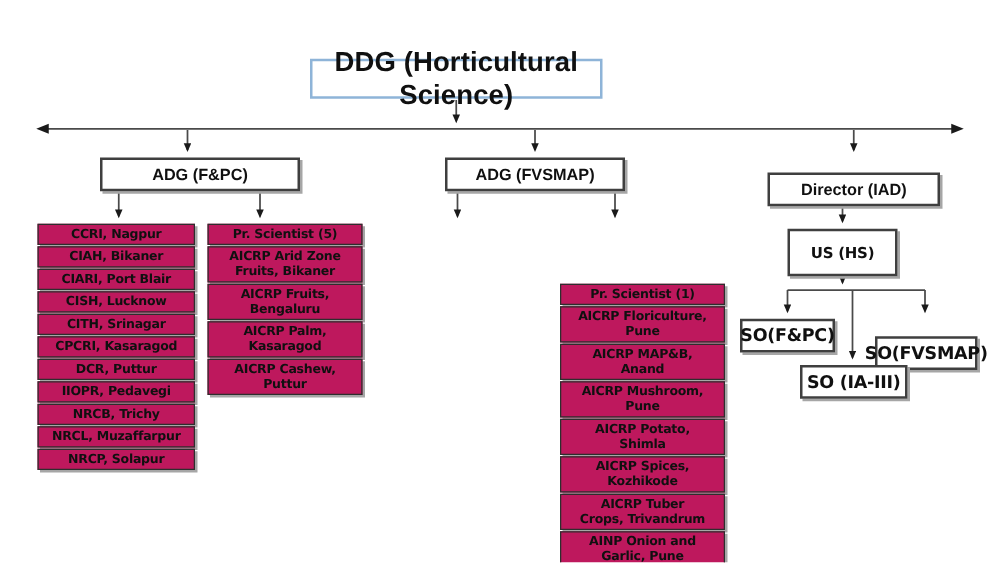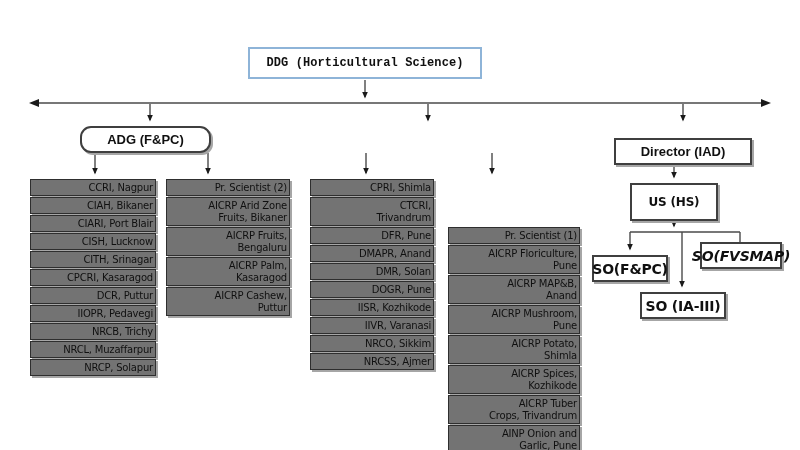--- a/index.html
+++ b/index.html
@@ -8,30 +8,30 @@
     font-family:"Liberation Sans",sans-serif;
   }
   svg.connectors{position:absolute;left:0;top:0;width:800px;height:450px;z-index:1;}
   .box{
     position:absolute;z-index:2;background:#ffffff;color:#101010;
     display:flex;align-items:center;justify-content:center;text-align:center;
     font-weight:bold;border:2px solid #3f3f3f;box-sizing:border-box;
     box-shadow:2px 2px 0 0 #a6a6a6;
   }
   .box.ddg{
-    border:2px solid #8eb4d8;box-shadow:none;font-size:12px;letter-spacing:.1px;font-family:Liberation Mono, monospace;
+    border:2px solid #8eb4d8;box-shadow:none;font-size:22px;letter-spacing:.1px;
   }
   .box.lvl2{font-size:13px;}
   .box.small{font-size:14px;font-family:"DejaVu Sans",sans-serif;letter-spacing:-0.2px;}
   .col{position:absolute;z-index:2;}
   .row{
-    background:#737373;color:#101010;border:1.5px solid #2e2e2e;box-sizing:border-box;
+    background:#be185d;color:#101010;border:1.5px solid #2e2e2e;box-sizing:border-box;
     box-shadow:2px 2px 0 0 #a6a6a6;margin-bottom:1px;
-    font-family:"DejaVu Sans",sans-serif;font-weight:normal;font-size:10px;line-height:12px;
-    text-align:right;padding:1.5px 2px;white-space:pre-line;letter-spacing:-0.2px;
+    font-family:"DejaVu Sans",sans-serif;font-weight:bold;font-size:10px;line-height:12px;
+    text-align:center;padding:1.5px 2px;white-space:pre-line;letter-spacing:-0.2px;
   }
 </style>
 </head>
 <body>
 
 <div class="canvas">
 
   <svg class="connectors" viewBox="0 0 800 450">
     <defs>
       <marker id="arr" markerWidth="9" markerHeight="8" refX="5.5" refY="3" orient="auto" markerUnits="userSpaceOnUse">
@@ -56,62 +56,50 @@
       <path d="M682 232 V286" marker-end="url(#arr)"></path>
     </g>
     <g fill="#1a1a1a" stroke="none">
       <polygon points="29,103 39,99 39,107"></polygon>
       <polygon points="771,103 761,99 761,107"></polygon>
     </g>
   </svg>
 
   <div class="box ddg" style="left:248px;top:47px;width:234px;height:32px;">DDG (Horticultural Science)</div>
 
-  <div class="box lvl2" style="left:80px;top:126px;width:131px;height:27px;border-radius:11px;">ADG (F&amp;PC)</div>
+  <div class="box lvl2" style="left:80px;top:126px;width:160px;height:27px;">ADG (F&amp;PC)</div>
+  <div class="box lvl2" style="left:356px;top:126px;width:144px;height:27px;">ADG (FVSMAP)</div>
   <div class="box lvl2" style="left:614px;top:126px;width:138px;height:27px;margin-top:12px;">Director (IAD)</div>
 
   <div class="col" style="left:30px;top:179px;width:126px;">
     <div class="row">CCRI, Nagpur</div>
     <div class="row">CIAH, Bikaner</div>
     <div class="row">CIARI, Port Blair</div>
     <div class="row">CISH, Lucknow</div>
     <div class="row">CITH, Srinagar</div>
     <div class="row">CPCRI, Kasaragod</div>
     <div class="row">DCR, Puttur</div>
     <div class="row">IIOPR, Pedavegi</div>
     <div class="row">NRCB, Trichy</div>
     <div class="row">NRCL, Muzaffarpur</div>
     <div class="row">NRCP, Solapur</div>
   </div>
 
   <div class="col" style="left:166px;top:179px;width:124px;">
-    <div class="row">Pr. Scientist (2)</div>
+    <div class="row">Pr. Scientist (5)</div>
     <div class="row">AICRP Arid Zone
 Fruits, Bikaner</div>
     <div class="row">AICRP Fruits,
 Bengaluru</div>
     <div class="row">AICRP Palm,
 Kasaragod</div>
     <div class="row">AICRP Cashew,
 Puttur</div>
   </div>
 
-  <div class="col" style="left:310px;top:179px;width:124px;">
-    <div class="row">CPRI, Shimla</div>
-    <div class="row">CTCRI,
-Trivandrum</div>
-    <div class="row">DFR, Pune</div>
-    <div class="row">DMAPR, Anand</div>
-    <div class="row">DMR, Solan</div>
-    <div class="row">DOGR, Pune</div>
-    <div class="row">IISR, Kozhikode</div>
-    <div class="row">IIVR, Varanasi</div>
-    <div class="row">NRCO, Sikkim</div>
-    <div class="row">NRCSS, Ajmer</div>
-  </div>
 
   <div class="col" style="left:448px;top:179px;width:132px;margin-top:48px;">
     <div class="row">Pr. Scientist (1)</div>
     <div class="row">AICRP Floriculture,
 Pune</div>
     <div class="row">AICRP MAP&amp;B,
 Anand</div>
     <div class="row">AICRP Mushroom,
 Pune</div>
     <div class="row">AICRP Potato,
@@ -119,16 +107,16 @@
     <div class="row">AICRP Spices,
 Kozhikode</div>
     <div class="row">AICRP Tuber
 Crops, Trivandrum</div>
     <div class="row">AINP Onion and
 Garlic, Pune</div>
   </div>
 
   <div class="box small" style="left:630px;top:183px;width:88px;height:38px;font-size:12px;">US (HS)</div>
   <div class="box small" style="left:592px;top:255px;width:76px;height:27px;">SO(F&amp;PC)</div>
-  <div class="box small" style="left:700px;top:242px;width:82px;height:27px;font-style:italic;">SO(FVSMAP)</div>
+  <div class="box small" style="left:700px;top:269px;width:82px;height:27px;">SO(FVSMAP)</div>
   <div class="box small" style="left:640px;top:292px;width:86px;height:27px;">SO (IA-III)</div>
 
 </div>
 
 </body></html>

